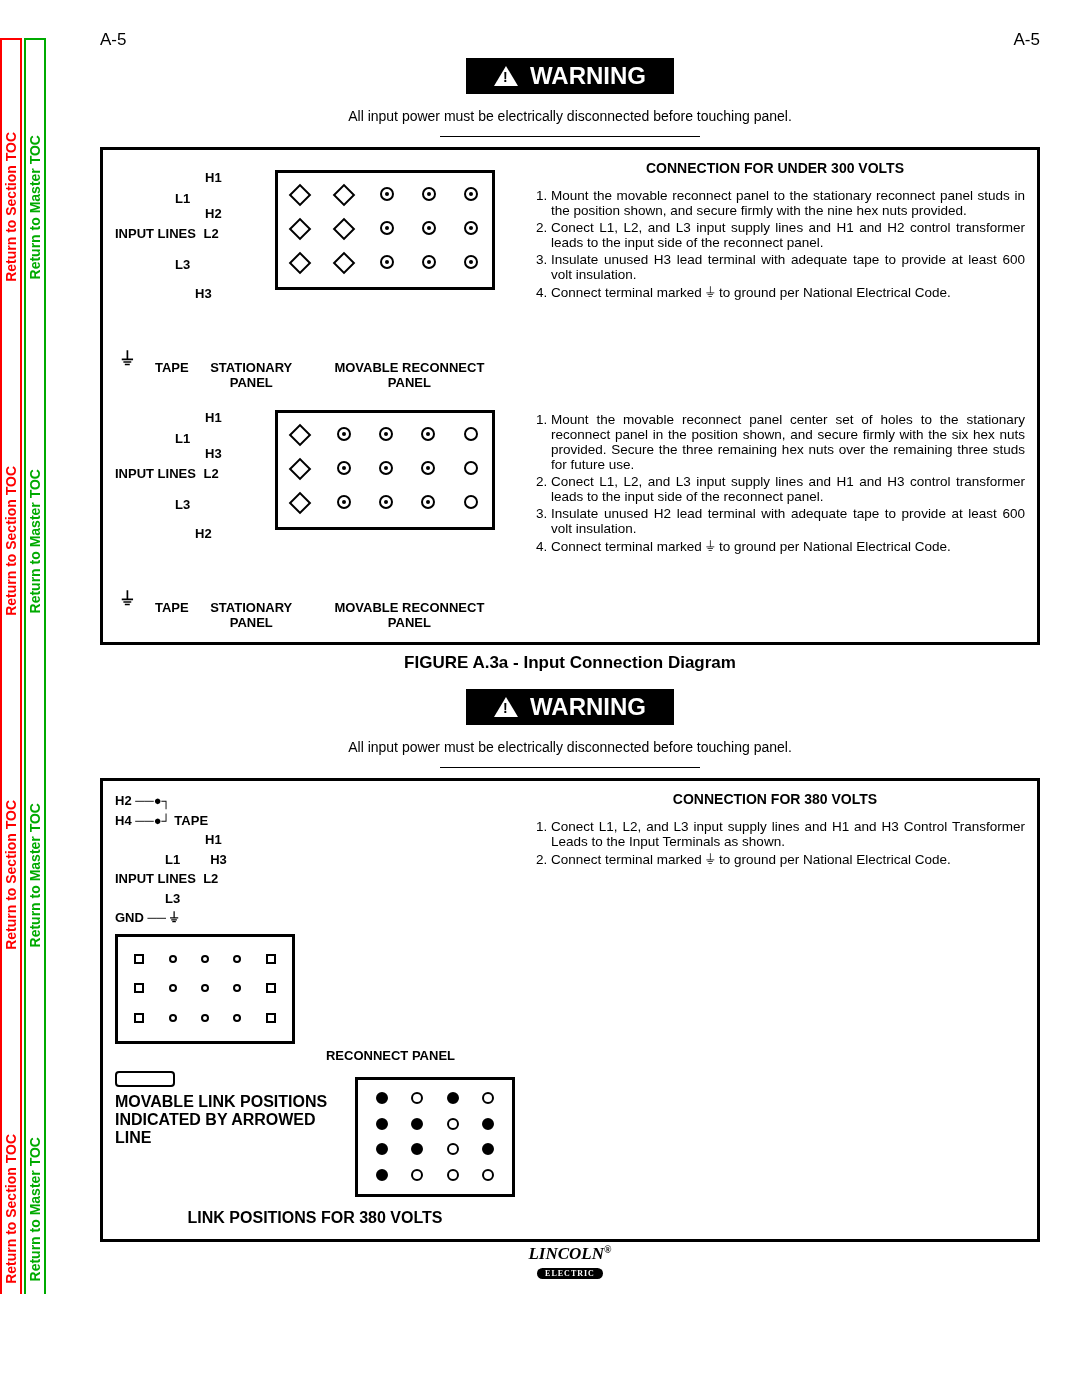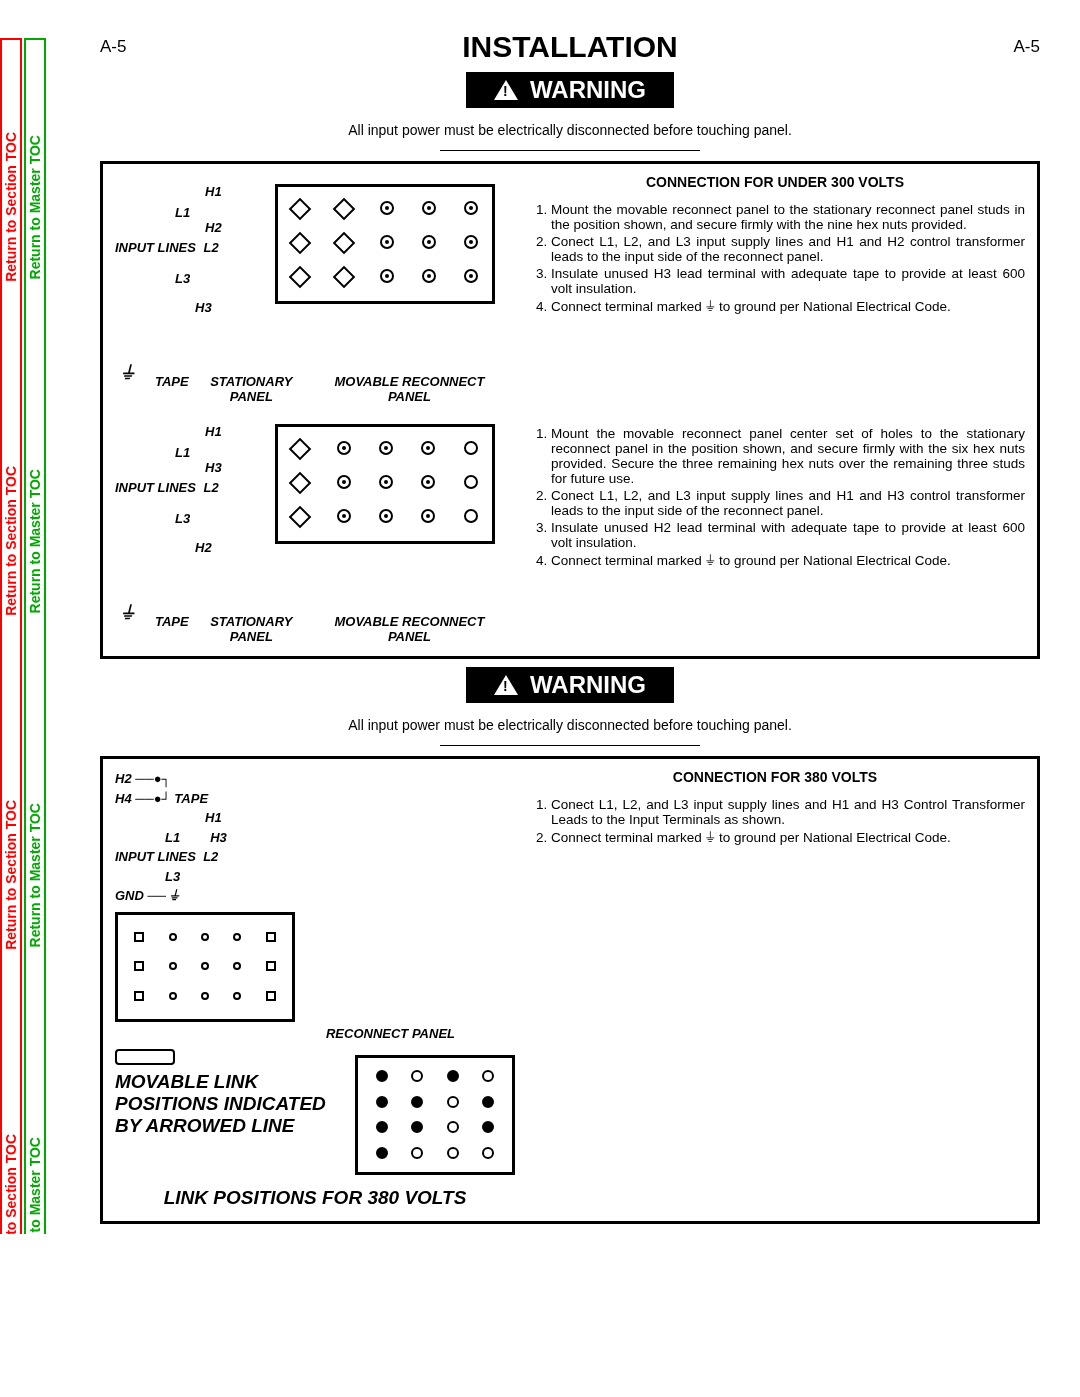--- a/index.html
+++ b/index.html
@@ -84,21 +84,20 @@
     display: flex;
     flex-direction: column;
     gap: 10px;
   }
   .fig-row { display: flex; gap: 10px; align-items: flex-start; }
   .diagram-col {
     width: 400px;
     flex-shrink: 0;
     font-weight: bold;
     font-size: 14px;
-    font-style: italic;
   }
   .diagram-placeholder {
     position: relative;
     width: 400px;
     height: 230px;
   }
   .panel-frame {
     position: absolute;
     border: 3px solid #000;
     top: 10px; right: 20px;
@@ -154,21 +153,21 @@
   .text-col { flex: 1; font-size: 13.5px; text-align: justify; }
   .text-col .ct { font-weight: bold; text-align: center; margin-bottom: 4px; font-size: 14px; }
   .text-col ol { margin-left: 26px; margin-top: 12px; }
   .text-col li { margin-bottom: 2px; }
   .gnd-inline { font-family: monospace; }
   .fig-caption { font-weight: bold; font-size: 17px; text-align: center; margin: 8px 0; }
   .link-diagram {
     width: 400px;
     margin-top: 8px;
   }
-  .link-diagram .lbl { font-size: 19px; font-weight: bold; }
+  .link-diagram .lbl { font-size: 16px; font-weight: bold; }
   .link-box {
     border: 3px solid #000;
     width: 160px; height: 120px;
     padding: 6px;
     margin: 6px auto;
     display: flex; flex-direction: column; justify-content: space-around;
   }
   .link-row { display: flex; justify-content: space-around; align-items: center; }
   .solid-circ { width: 12px; height: 12px; border: 2px solid #000; border-radius:50%; background:#000; }
   .open-circ { width: 12px; height: 12px; border: 2px solid #000; border-radius:50%; }
@@ -226,21 +225,20 @@
     <a href="#" class="side-link green">Return to Master TOC</a>
     <a href="#" class="side-link green">Return to Master TOC</a>
     <a href="#" class="side-link green">Return to Master TOC</a>
   </div>
 </div>
 
 <div class="page">
 
   <div class="header-row">
     <span class="page-num">A-5</span>
-    <span class="title">INSTALLATION</span>
     <span class="page-num">A-5</span>
   </div>
 
   <div class="centered">
     <div class="warning-badge">
       <span class="tri"></span>
       <span>WARNING</span>
     </div>
     <div class="subtext">All input power must be electrically disconnected before touching panel.</div>
     <hr class="hr-short">
@@ -348,20 +346,21 @@
       <div class="text-col">
         <ol>
           <li>Mount the movable reconnect panel center set of holes to the stationary reconnect panel in the position shown, and secure firmly with the six hex nuts provided. Secure the three remaining hex nuts over the remaining three studs for future use.</li>
           <li>Conect L1, L2, and L3 input supply lines and H1 and H3 control transformer leads to the input side of the reconnect panel.</li>
           <li>Insulate unused H2 lead terminal with adequate tape to provide at least 600 volt insulation.</li>
           <li><span>Connect terminal marked </span><span class="gnd-inline">⏚</span><span> to ground per National Electrical Code.</span></li>
         </ol>
       </div>
     </div>
   </div>
+  <div class="fig-caption">FIGURE A.3a - Input Connection Diagram</div>
 
   <div class="centered">
     <div class="warning-badge">
       <span class="tri"></span>
       <span>WARNING</span>
     </div>
     <div class="subtext">All input power must be electrically disconnected before touching panel.</div>
     <hr class="hr-short">
   </div>
 
@@ -444,13 +443,17 @@
       <div class="text-col">
         <div class="ct">CONNECTION FOR 380 VOLTS</div>
         <ol>
           <li>Conect L1, L2, and L3 input supply lines and H1 and H3 Control Transformer Leads to the Input Terminals as shown.</li>
           <li><span>Connect terminal marked </span><span class="gnd-inline">⏚</span><span> to ground per National Electrical Code.</span></li>
         </ol>
       </div>
     </div>
   </div>
 
+  <div class="logo">
+    <span>LINCOLN</span><span style="font-size:10px;vertical-align:top">®</span><br>
+    <span class="logo-sub">ELECTRIC</span>
+  </div>
 </div>
 
 </body></html>

